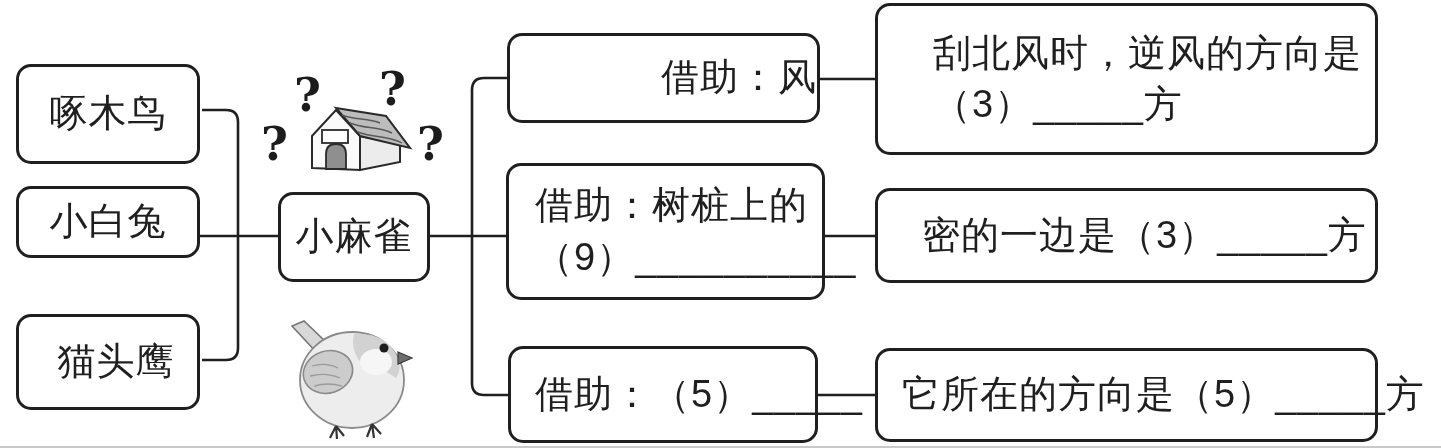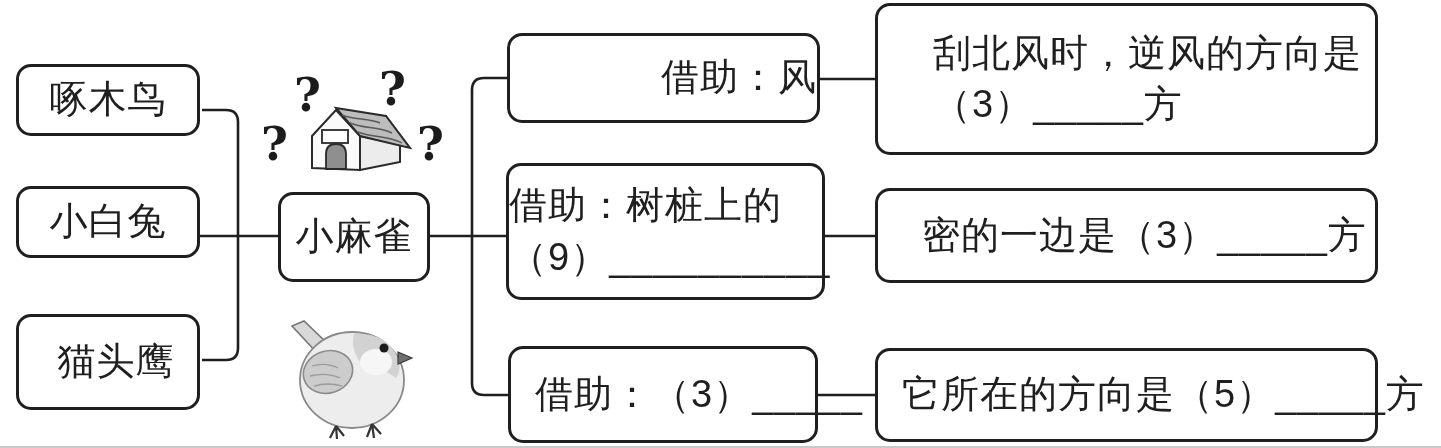--- a/index.html
+++ b/index.html
@@ -65,21 +65,21 @@
   <svg class="connectors" viewBox="0 0 1441 448" fill="none" stroke="#1f1f1f" stroke-width="2.6">
     <path d="M 202 110 H 226 Q 238 110 238 122 V 348 Q 238 360 226 360 H 202"></path>
     <path d="M 200 236 H 278"></path>
     <path d="M 430 236 H 506"></path>
     <path d="M 507 78 H 484 Q 472 78 472 90 V 383 Q 472 395 484 395 H 508"></path>
     <path d="M 820 79 H 875"></path>
     <path d="M 825 236 H 875"></path>
     <path d="M 818 395 H 875"></path>
   </svg>
 
-  <div class="box" style="left:16px; top:64px; width:184px; height:72px;text-align:right;">
+  <div class="box" style="left:16px; top:64px; width:184px; height:100px;text-align:right;">
     <span>啄木鸟</span>
   </div>
   <div class="box" style="left:16px; top:186px; width:184px; height:72px;">
     <span>小白兔</span>
   </div>
   <div class="box" style="left:16px; top:314px; width:184px; height:96px;padding-left:16px;">
     <span>猫头鹰</span>
   </div>
 
   <span class="qmark" style="left:294px; top:72px;">?</span>
@@ -128,26 +128,26 @@
       <polygon points="114,38 128,44 114,50" fill="#6e6e6e" stroke="#3a3a3a" stroke-width="1.2"></polygon>
 
       <path d="M 52 112 L 46 124 M 52 112 L 53 125 M 52 112 L 60 122" stroke="#333333" stroke-width="2.2" fill="none"></path>
       <path d="M 88 110 L 83 123 M 88 110 L 90 124 M 88 110 L 97 120" stroke="#333333" stroke-width="2.2" fill="none"></path>
     </svg>
   </div>
 
   <div class="box" style="left:507px; top:33px; width:313px; height:90px;align-items:flex-end;">
     <span>借助：风</span>
   </div>
-  <div class="box left-align" style="left:506px; top:163px; width:319px; height:137px; ">
+  <div class="box left-align" style="left:506px; top:163px; width:319px; height:137px; padding-left:26px;">
     <span>借助：树桩上的</span>
     <span>（9）__________</span>
   </div>
   <div class="box left-align" style="left:508px; top:346px; width:310px; height:97px; padding-left:24px;">
-    <span>借助：（3）_____</span>
+    <span>借助：（5）_____</span>
   </div>
 
   <div class="box left-align" style="left:875px; top:3px; width:503px; height:152px; padding-left:55px;">
     <span>刮北风时，逆风的方向是</span>
     <span>（3）_____方</span>
   </div>
   <div class="box left-align" style="left:875px; top:188px; width:503px; height:95px; padding-left:44px;text-align:right;">
     <span>密的一边是（3）_____方</span>
   </div>
   <div class="box left-align" style="left:875px; top:348px; width:503px; height:94px; padding-left:24px;">

